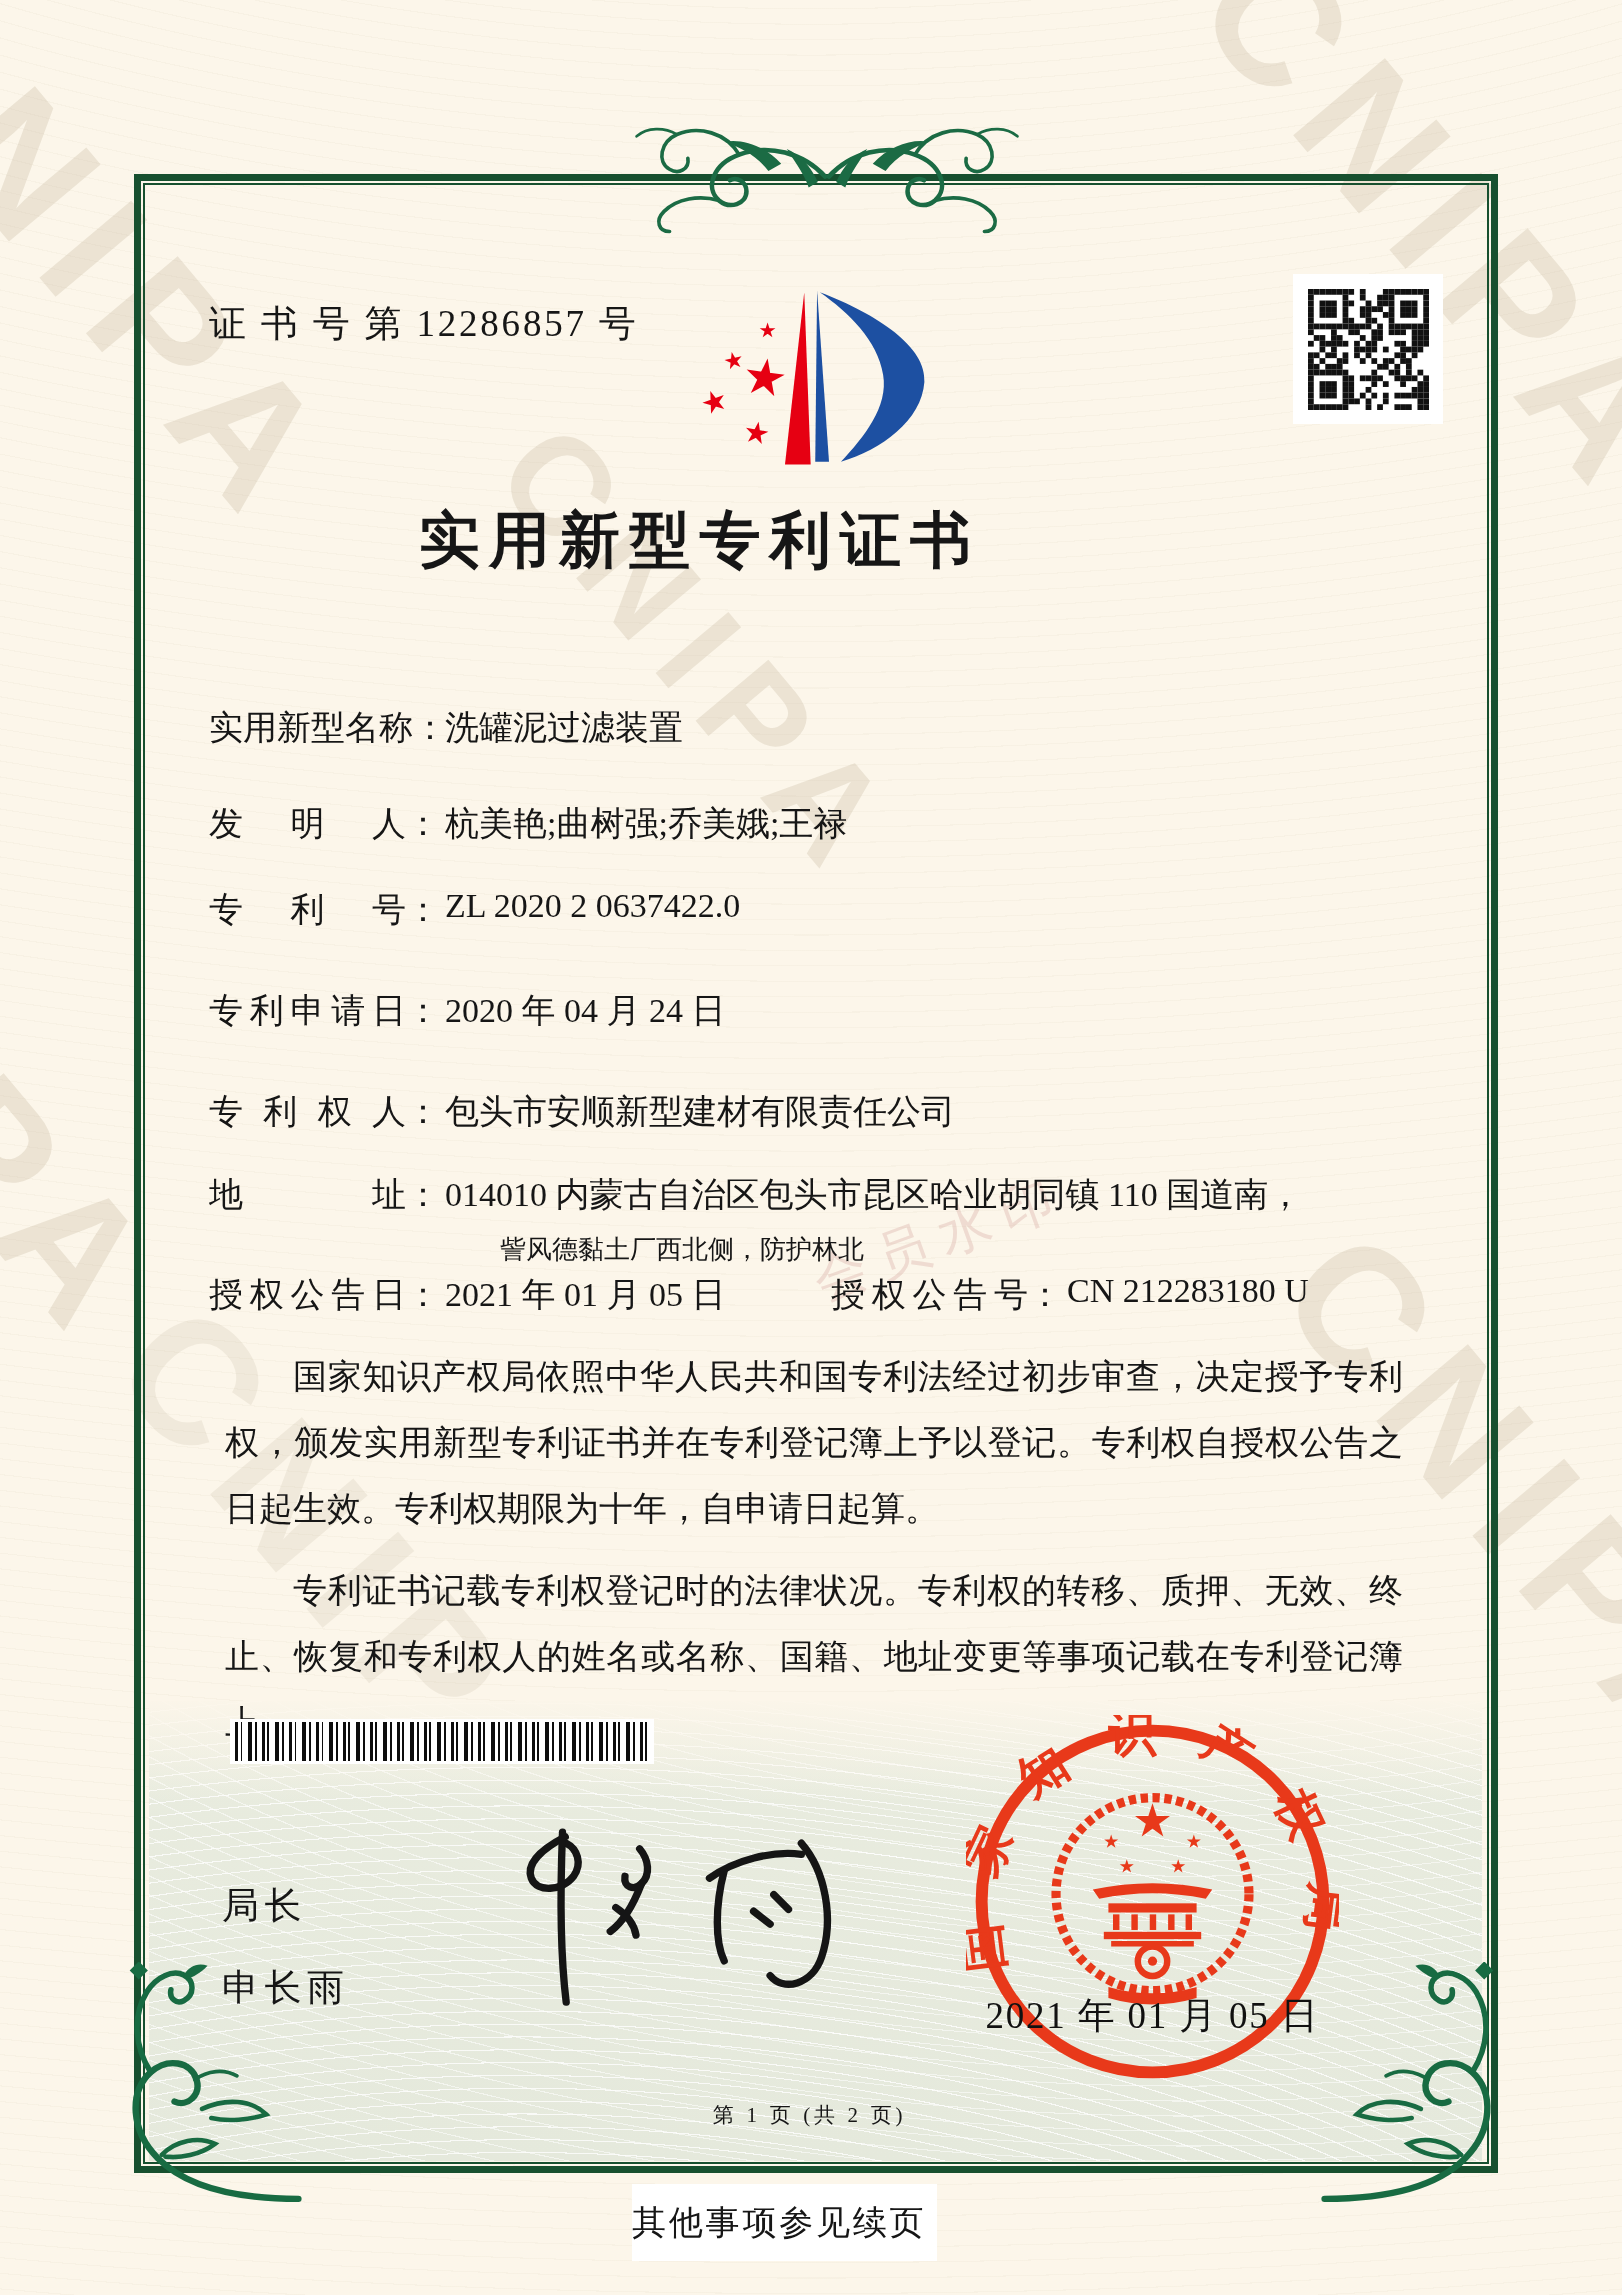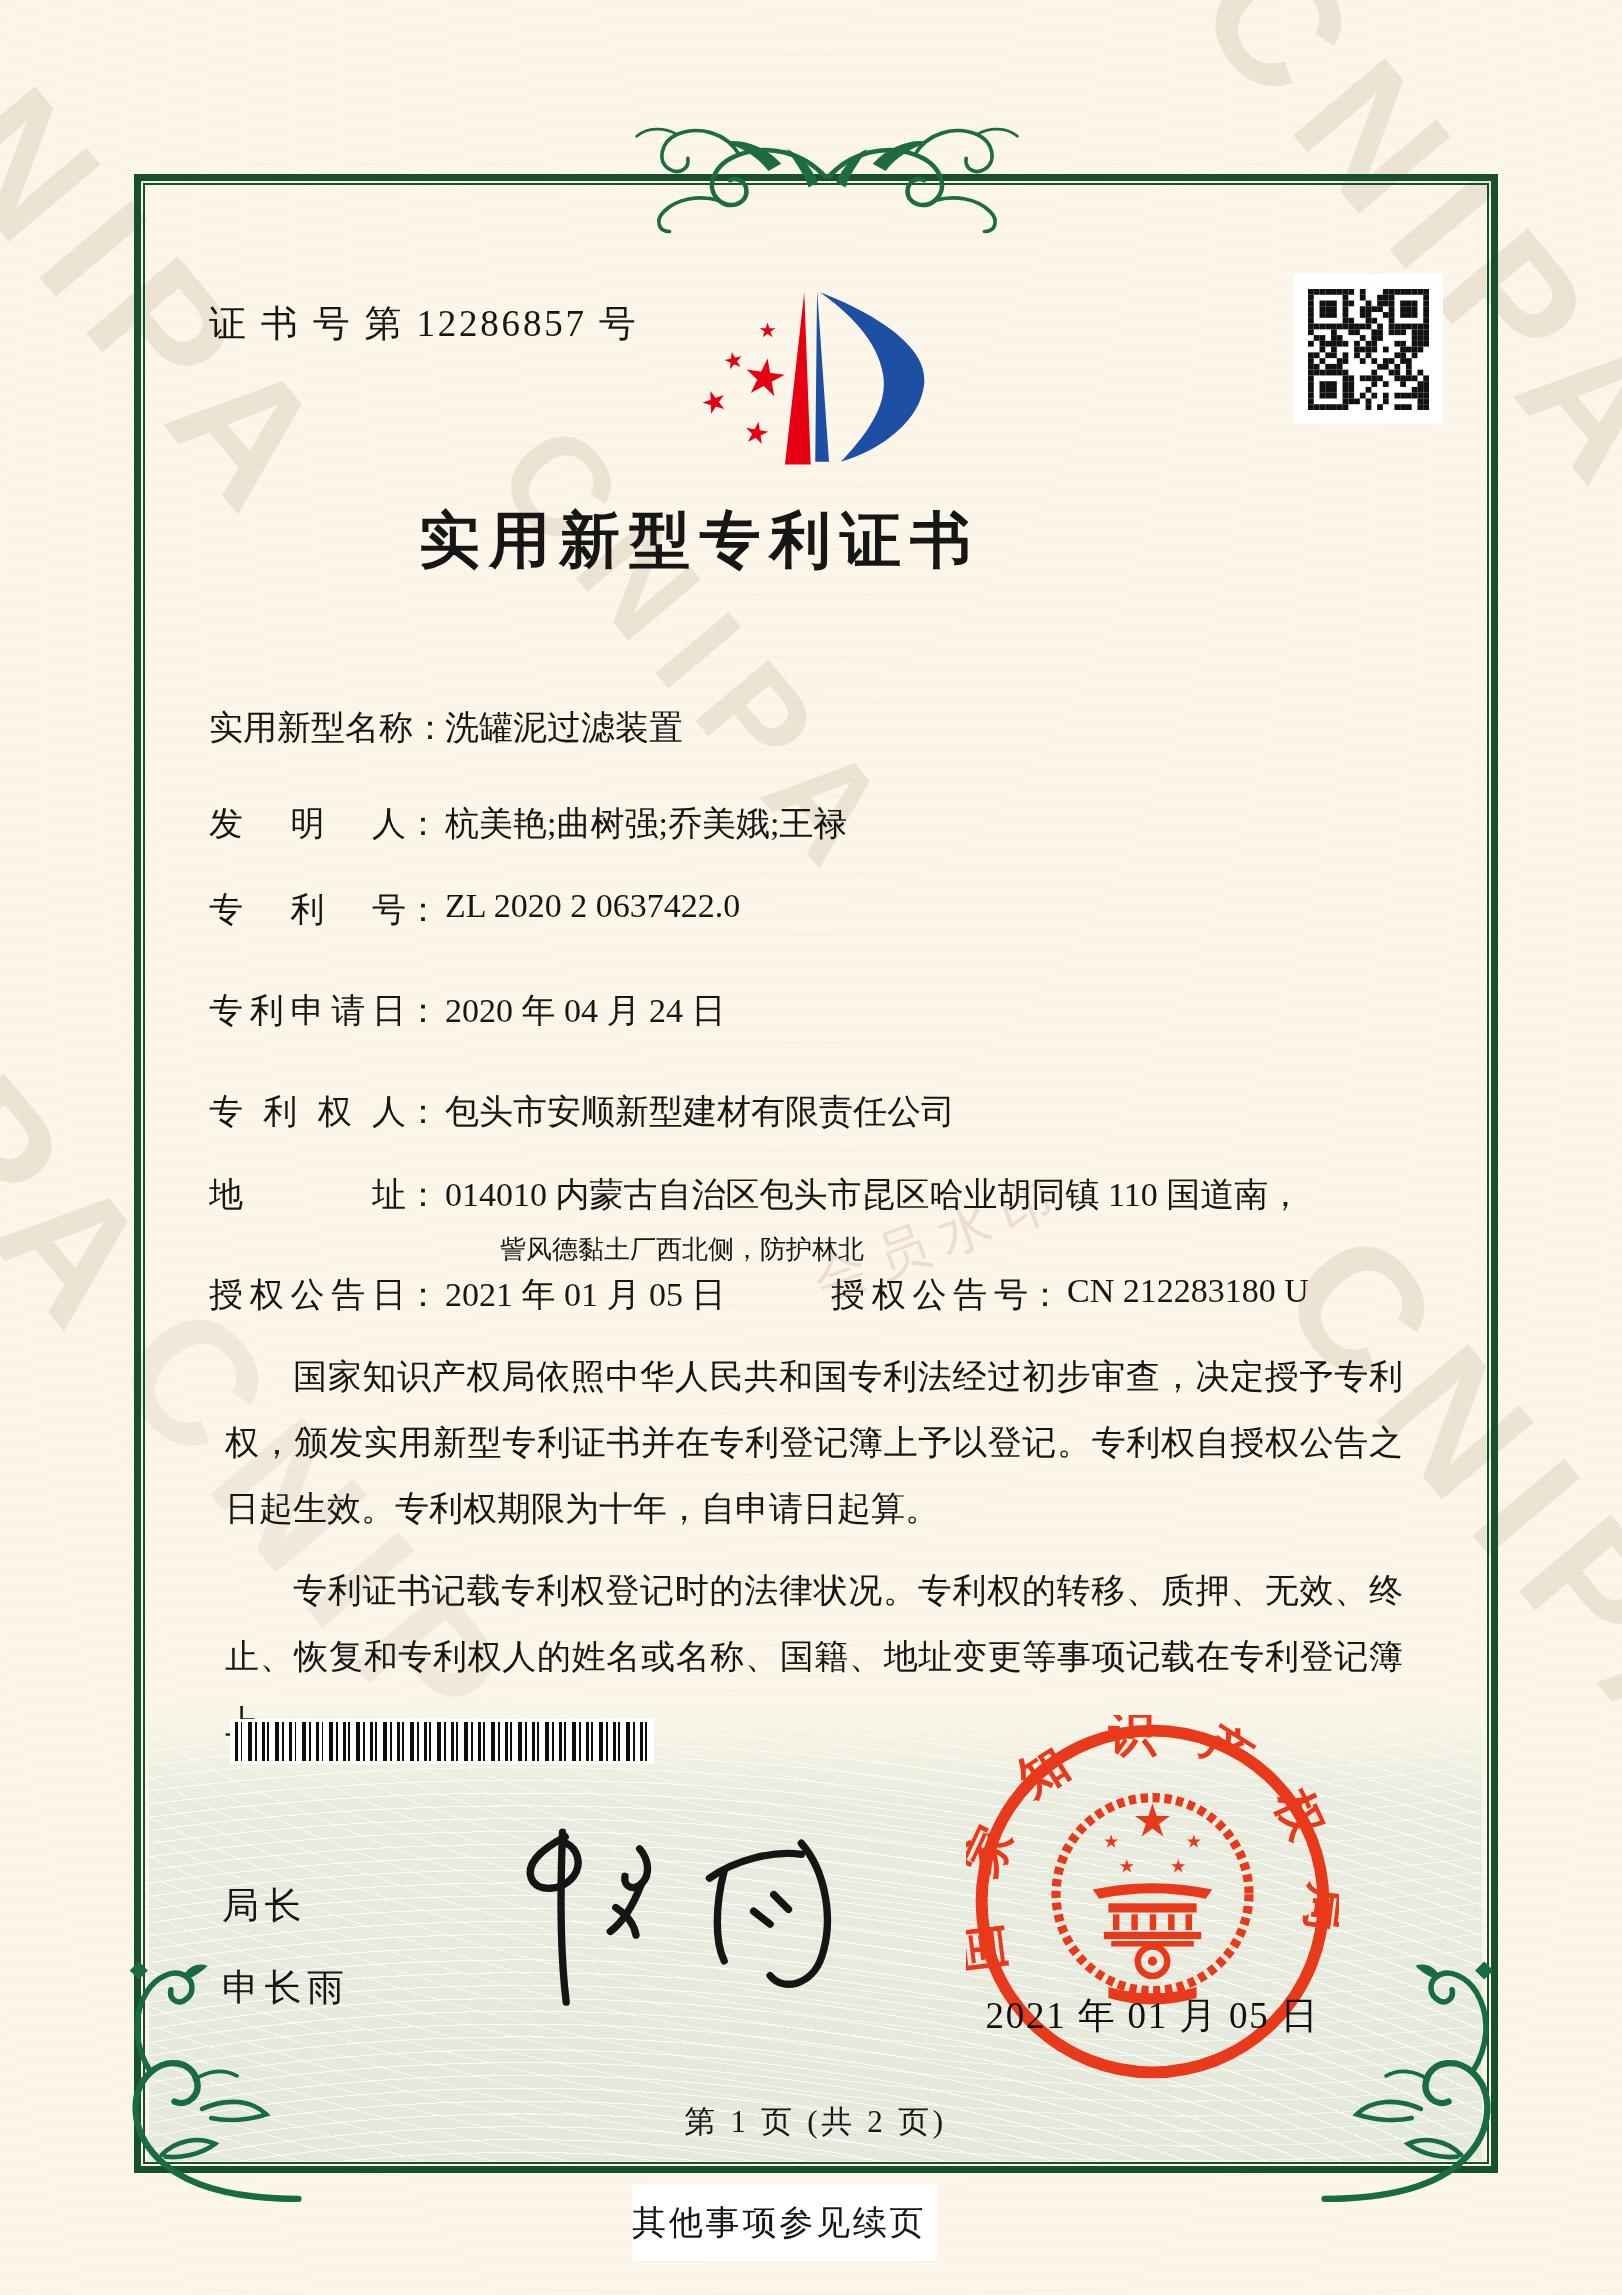--- a/index.html
+++ b/index.html
@@ -49,22 +49,22 @@
      background:repeating-linear-gradient(90deg,#0d0d0d 0 2.8px,rgba(0,0,0,0) 2.8px 5.5px,#0d0d0d 5.5px 7.3px,rgba(0,0,0,0) 7.3px 13px,#0d0d0d 13px 17.4px,rgba(0,0,0,0) 17.4px 20px,#0d0d0d 20px 22px,rgba(0,0,0,0) 22px 27px);}
   
   .officer{position:absolute;left:222px;font-size:37px;letter-spacing:5.5px;z-index:2;
            font-family:"Liberation Sans","DejaVu Sans",sans-serif;text-align:center;}
   .sig-svg{position:absolute;left:478px;top:1823px;z-index:2;}
   
   .seal-svg{position:absolute;left:966px;top:1715px;z-index:3;}
   .seal-date{position:absolute;left:966px;top:1991px;width:373px;text-align:center;
              font-size:37px;letter-spacing:1.8px;color:#111;z-index:4;}
   
-  .page-info{position:absolute;left:149px;top:2101px;width:1333px;text-align:center;
-             font-size:31px;letter-spacing:3.7px;z-index:2;}
+  .page-info{position:absolute;left:143px;top:2101px;width:1333px;text-align:center;
+             font-size:21px;letter-spacing:3.7px;z-index:2;}
   .note-box{position:absolute;left:632px;top:2184px;width:305px;height:77px;background:#fff;
             text-align:left;line-height:77px;font-size:34px;letter-spacing:2.8px;z-index:2;}
   .orn{position:absolute;z-index:6;pointer-events:none;}
 </style>
 </head>
 <body>
 
 <div class="page">
 
   <span class="wm" style="left:-37px;top:-64px;font-size:174px;transform:rotate(50deg);">CNIPA</span>

